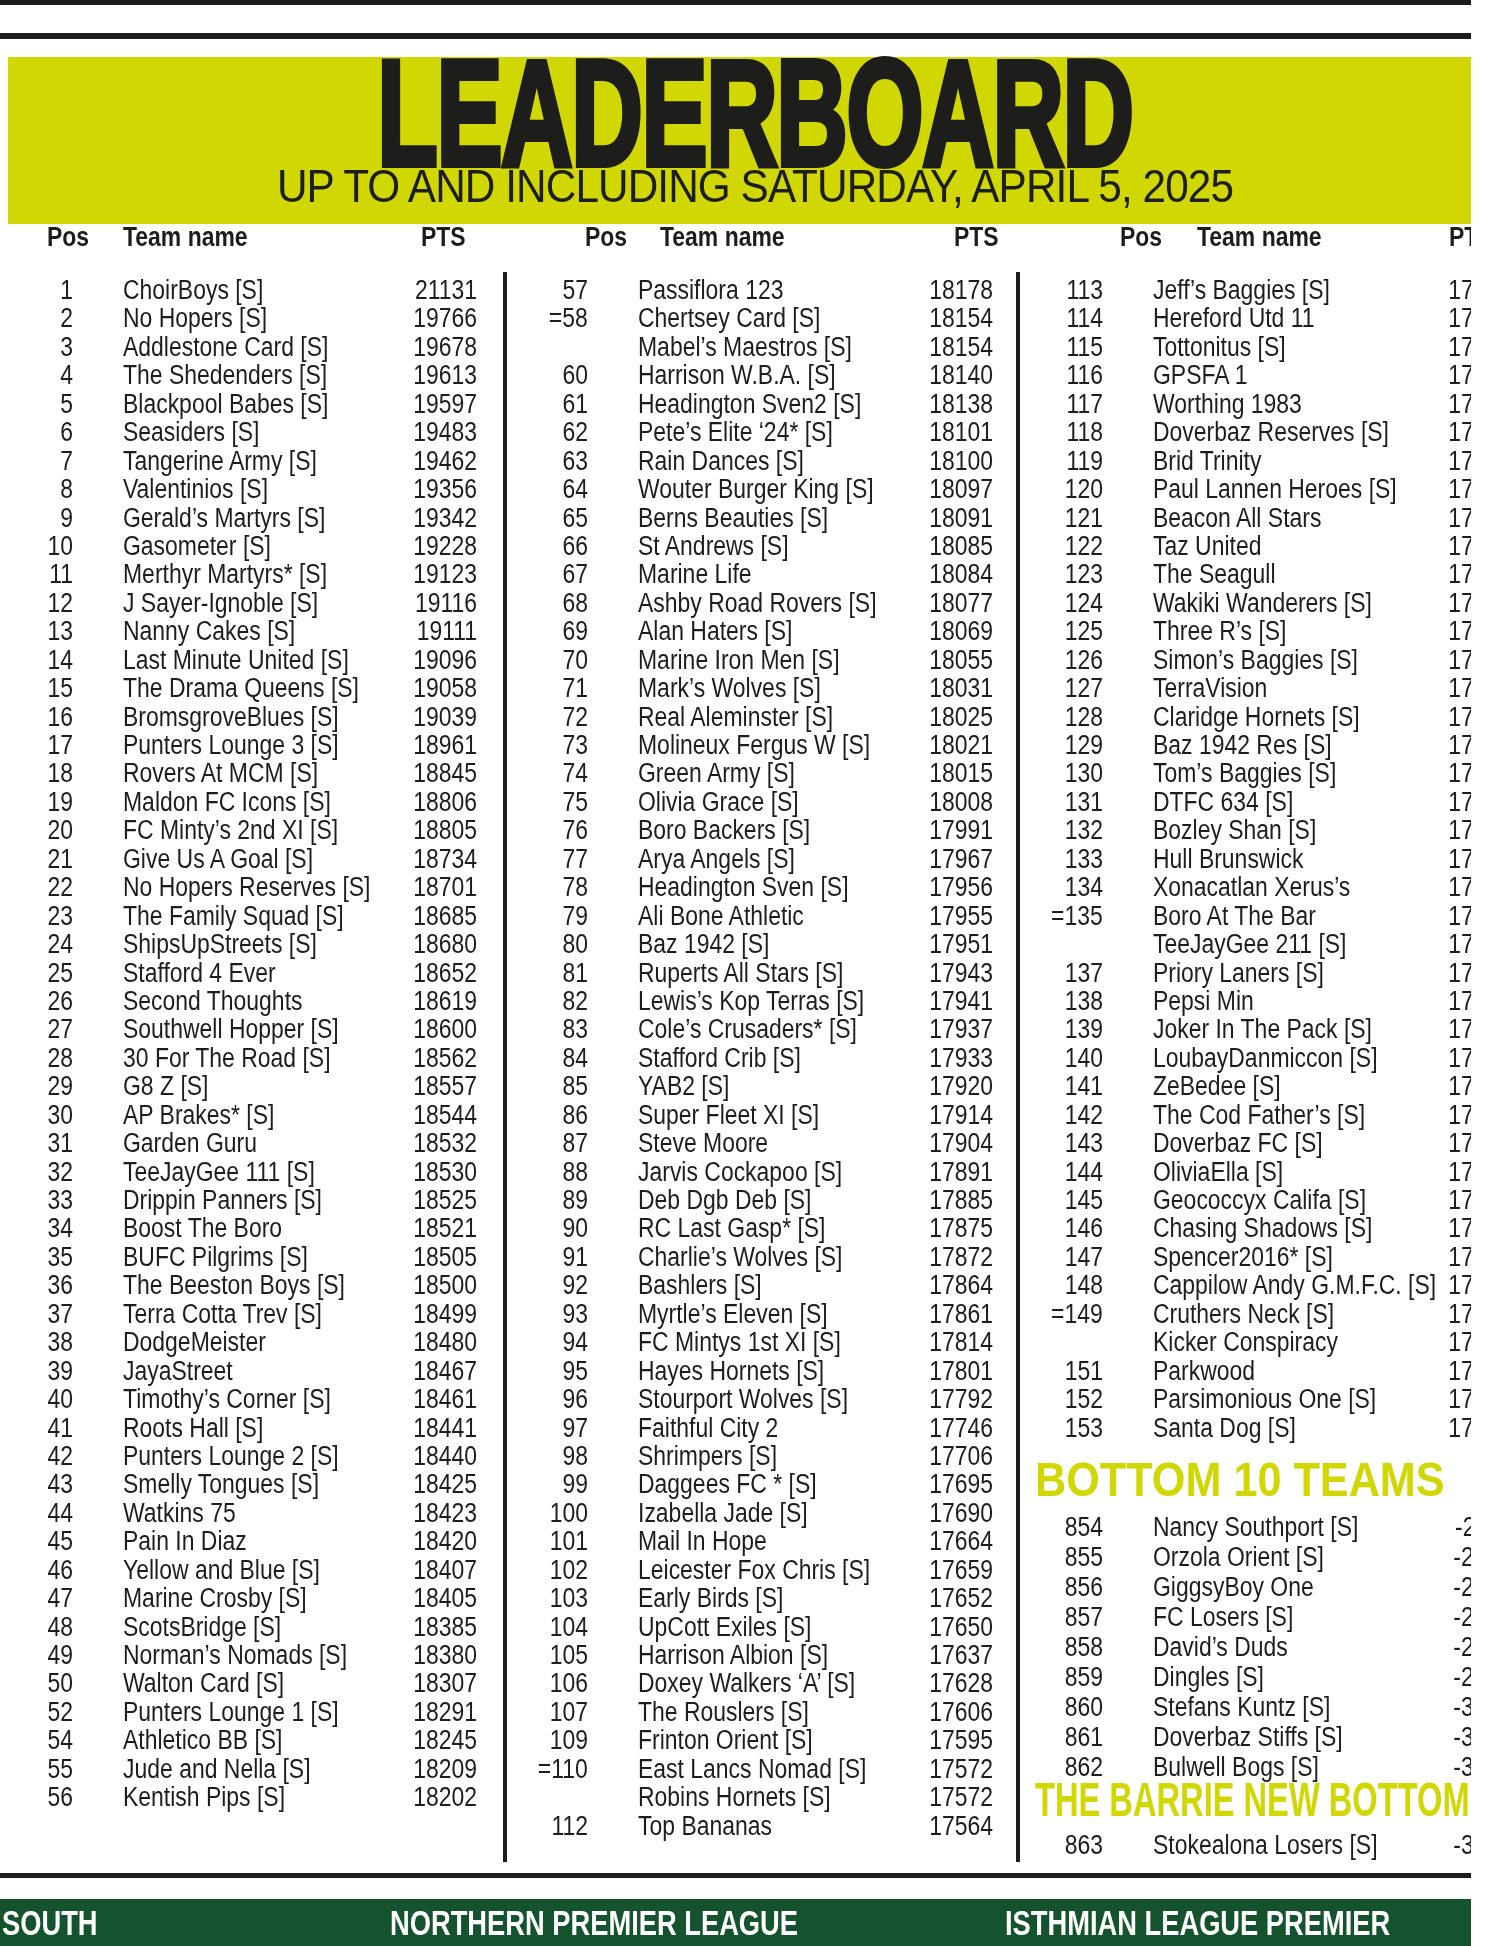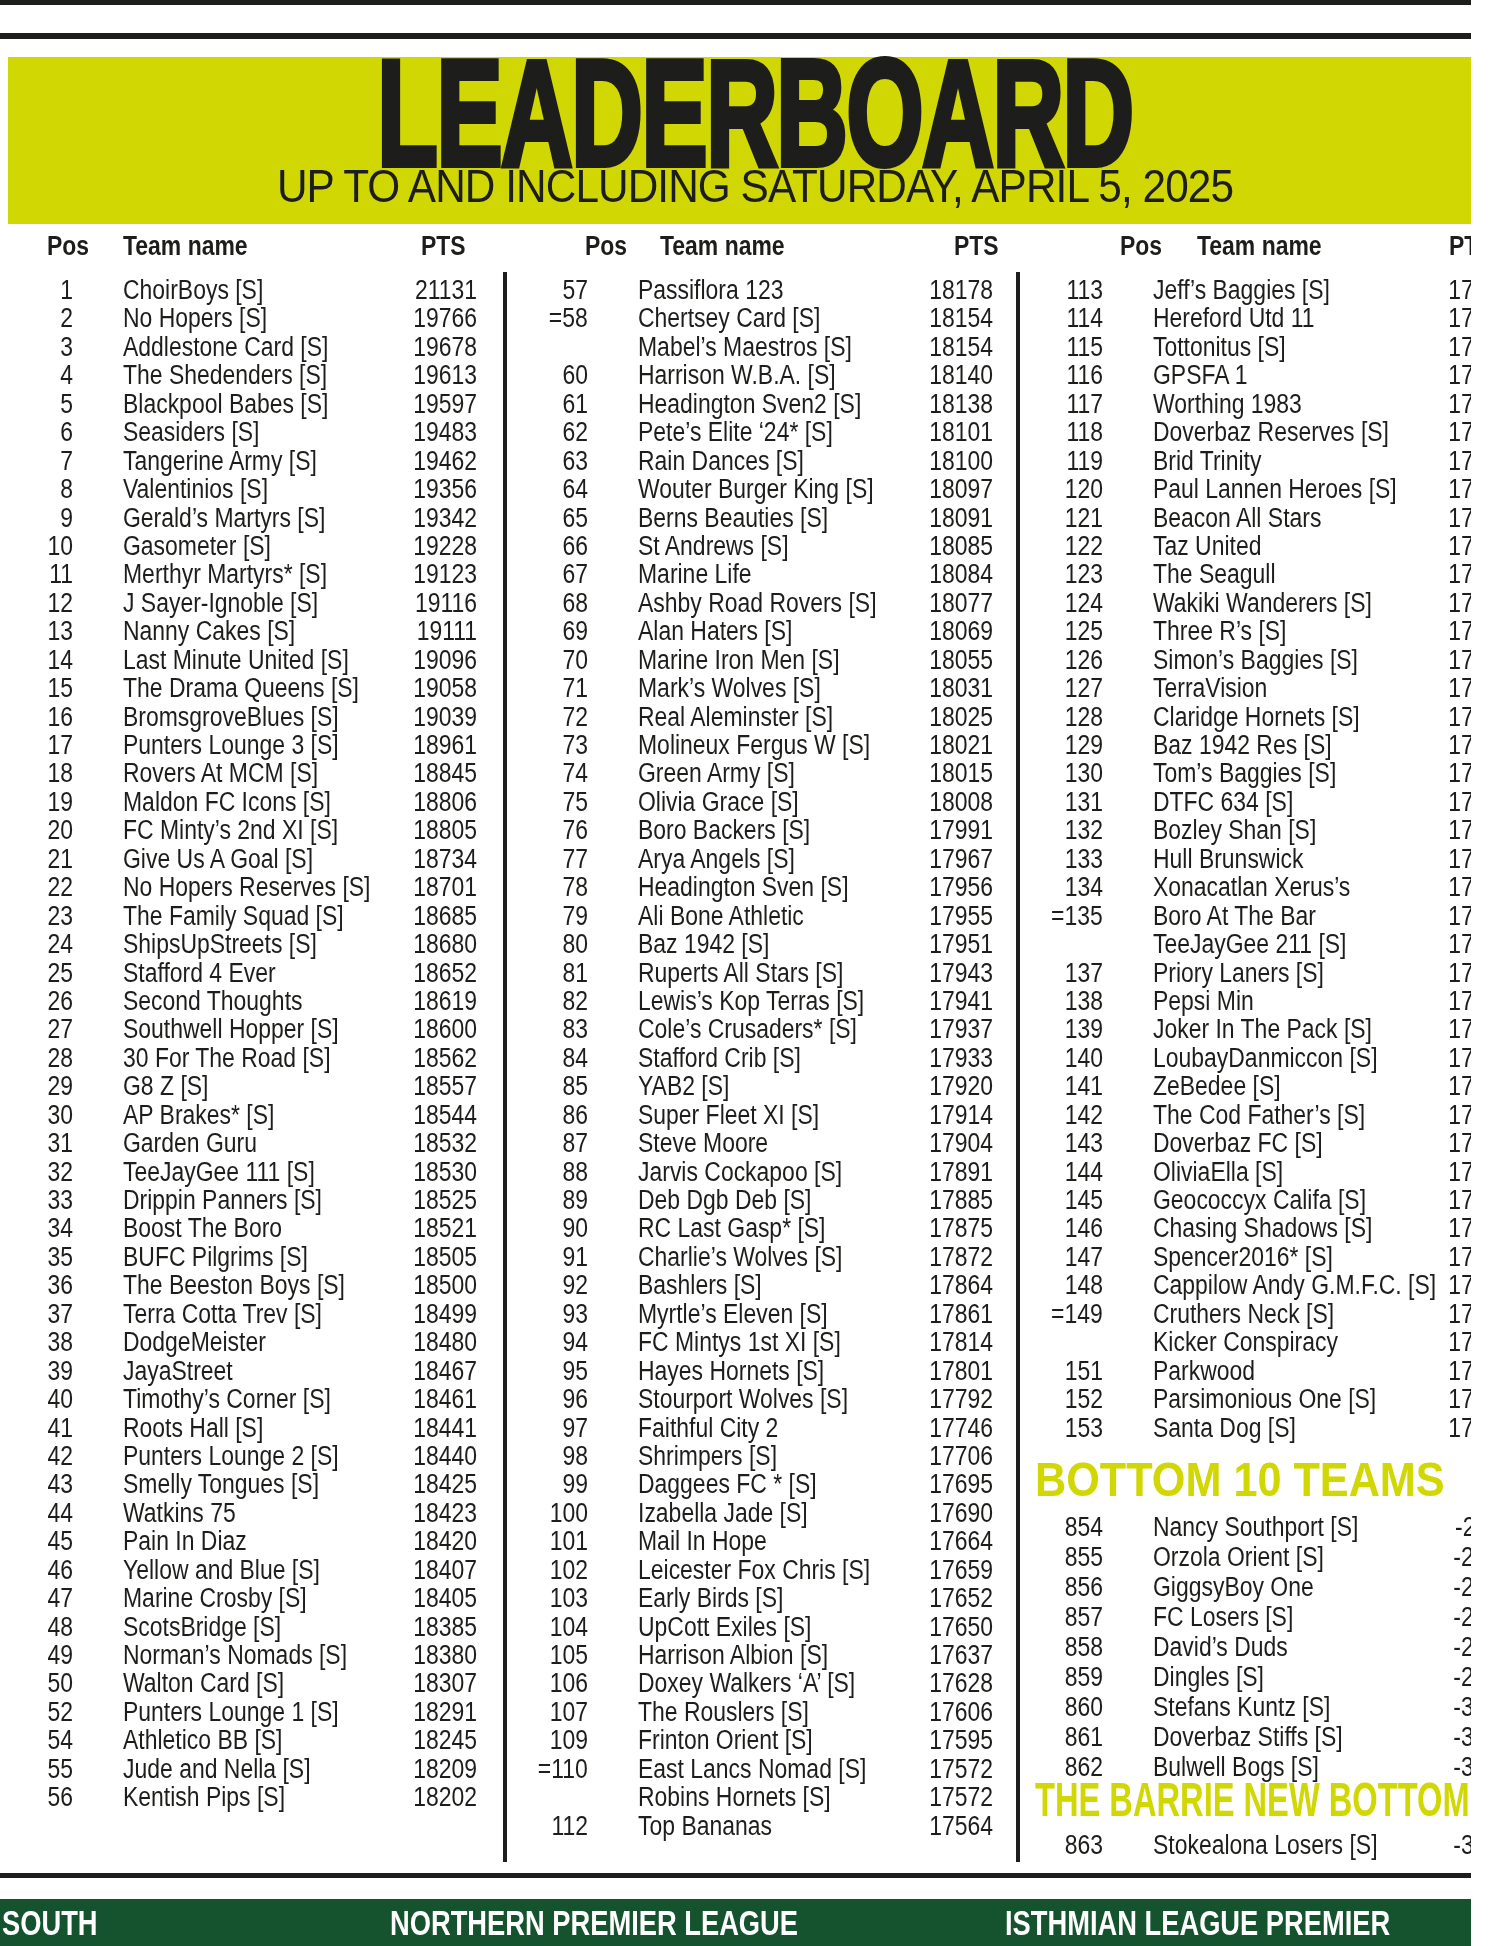--- a/index.html
+++ b/index.html
@@ -8,21 +8,21 @@
   .topstrip{position:absolute;left:0;top:0;width:1502px;height:5px;background:#1d1d1b;}
   .topline{position:absolute;left:0;top:33px;width:1502px;height:6px;background:#1d1d1b;}
 
   .masthead{position:absolute;left:8px;top:57px;width:1494px;height:167px;background:#d1d702;}
   .title{position:absolute;left:0;right:0;top:-26px;text-align:center;font-weight:bold;
          font-size:150px;line-height:1.1;letter-spacing:-2px;white-space:nowrap;
          transform:scaleX(.66);-webkit-text-stroke:6px #1d1d1b;}
   .subtitle{position:absolute;left:0;right:0;top:106px;text-align:center;font-size:46px;
          line-height:1;letter-spacing:-1px;white-space:nowrap;transform:scaleX(.92);}
 
-  .colhead{position:absolute;top:232px;font-size:27px;font-weight:bold;line-height:28px;white-space:nowrap;}
+  .colhead{position:absolute;top:223px;font-size:27px;font-weight:bold;line-height:28px;white-space:nowrap;}
   .colhead.r{text-align:center;}
 
   .col{position:absolute;top:276px;}
   .row{display:flex;height:28.45px;line-height:28.6px;font-size:27px;white-space:nowrap;}
   .row .pos{flex:none;width:73px;text-align:right;}
   .row .name{flex:1 1 0;margin-left:50px;min-width:0;text-align:left;}
   .row .pts{flex:none;text-align:right;}
 
   .sx{display:inline-block;transform:scaleX(.85);transform-origin:0 50%;white-space:nowrap;}
   .sxr{display:inline-block;transform:scaleX(.85);transform-origin:100% 50%;white-space:nowrap;}

